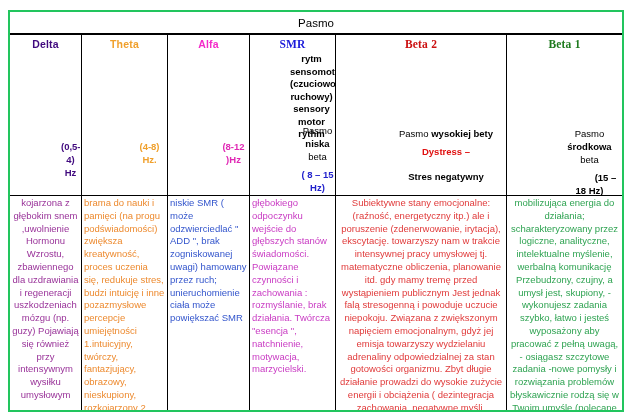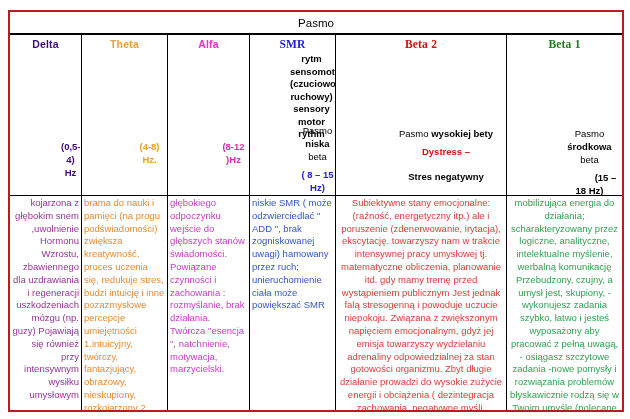--- a/index.html
+++ b/index.html
@@ -1,18 +1,18 @@
 <!DOCTYPE html>
 <html><head>
 <meta charset="utf-8">
 <style>
   html,body{margin:0;padding:0;background:#fff;}
   .page{position:relative;width:630px;height:419px;background:#fff;
         font-family:"Liberation Sans",sans-serif;color:#000;overflow:hidden;}
-  .band-table{position:absolute;left:8px;top:10px;width:612px;border:2px solid #b91c1c;background:#fff;}
+  .band-table{position:absolute;left:8px;top:10px;width:612px;border:2px solid #22c55e;background:#fff;}
   .title-row{height:21px;border-bottom:2px solid #000;display:flex;align-items:center;justify-content:center;
              font-size:11.5px;color:#000;}
   .grid-row{display:grid;grid-template-columns:72px 86px 82px 86px 171px 115px;}
   .header-row{height:160px;border-bottom:1px solid #000;}
   .body-row{height:214px;}
   .hcell{position:relative;border-right:1px solid #000;box-sizing:border-box;padding-top:3px;text-align:center;overflow:hidden;}
   .hcell:last-child{border-right:none;}
   .band-name{font-size:10.5px;font-weight:bold;letter-spacing:.2px;}
   .band-name.serif{font-family:"Liberation Serif",serif;font-size:11.5px;}
   .band-subtitle{font-size:9.5px;font-weight:bold;color:#000;line-height:12.5px;margin-top:3px;padding:0 2px;margin-left:38px;}
@@ -75,21 +75,21 @@
           <div class="hdr-block">
             <div class="hdr-line"><span style="font-weight: normal; color: rgb(0, 0, 0);">Pasmo </span><span style="font-weight: bold; color: rgb(0, 0, 0);">środkowa</span><span style="font-weight: normal; color: rgb(0, 0, 0);"> beta</span></div>
             <div class="hdr-line"><span style="font-weight: bold; color: rgb(0, 0, 0); margin-left: 32px;">(15 – 18 Hz)</span></div>
             <div class="hdr-line"><span style="font-weight: bold; color: rgb(30, 158, 30);">Eustress +</span></div>
             <div class="hdr-line blank"></div>
             <div class="hdr-line"><span style="font-weight: bold; color: rgb(0, 0, 0);">Stres pozytywny</span></div>
           </div>
         </div>
       </div>
     <div class="grid-row body-row" id="body-row">
-        <div class="bcell col-0" style="color: rgb(153, 51, 153); text-align: right;">kojarzona z głębokim snem ,uwolnienie Hormonu Wzrostu, zbawiennego dla uzdrawiania i regeneracji uszkodzeniach mózgu (np. guzy) Pojawiają się również przy intensywnym wysiłku umysłowym</div>
+        <div class="bcell col-0" style="color: rgb(153, 51, 153); text-align: center;">kojarzona z głębokim snem ,uwolnienie Hormonu Wzrostu, zbawiennego dla uzdrawiania i regeneracji uszkodzeniach mózgu (np. guzy) Pojawiają się również przy intensywnym wysiłku umysłowym</div>
         <div class="bcell col-1" style="color: rgb(237, 138, 47); text-align: left;">brama do nauki i pamięci (na progu podświadomości) zwiększa kreatywność, proces uczenia się, redukuje stres, budzi intuicję i inne pozazmysłowe percepcje umiejętności 1.intuicyjny, twórczy, fantazjujący, obrazowy, nieskupiony, rozkojarzony 2. skupiony</div>
+        <div class="bcell col-3" style="color: rgb(51, 85, 204); text-align: left;">niskie SMR ( może odzwierciedlać " ADD ", brak zogniskowanej uwagi) hamowany przez ruch; unieruchomienie ciała może powiększać SMR</div>
         <div class="bcell col-2" style="color: rgb(201, 59, 195); text-align: left;">głębokiego odpoczynku wejście do głębszych stanów świadomości. Powiązane czynności i zachowania : rozmyślanie, brak działania.  Twórcza "esencja ", natchnienie, motywacja, marzycielski.</div>
-        <div class="bcell col-3" style="color: rgb(51, 85, 204); text-align: left;">niskie SMR ( może odzwierciedlać " ADD ", brak zogniskowanej uwagi) hamowany przez ruch; unieruchomienie ciała może powiększać SMR</div>
         <div class="bcell col-4" style="color: rgb(224, 58, 58); text-align: center;">Subiektywne stany emocjonalne: (raźność, energetyczny itp.) ale i  poruszenie (zdenerwowanie, irytacja), ekscytację. towarzyszy nam w trakcie intensywnej pracy umysłowej tj. matematyczne obliczenia, planowanie itd. gdy mamy tremę przed wystąpieniem publicznym Jest jednak falą stresogenną i powoduje uczucie niepokoju. Związana z zwiększonym napięciem emocjonalnym, gdyż jej emisja towarzyszy wydzielaniu adrenaliny odpowiedzialnej za stan gotowości organizmu. Zbyt długie działanie prowadzi do wysokie zużycie energii i obciążenia ( dezintegracja zachowania, negatywne myśli, wypalenie) Biofedback obejmuje zawsze hamowanie tej fali.</div>
         <div class="bcell col-5" style="color: rgb(47, 163, 82); text-align: center;">mobilizująca energia  do działania; scharakteryzowany przez logiczne, analityczne, intelektualne myślenie, werbalną komunikację Przebudzony, czujny, a umysł jest, skupiony, - wykonujesz zadania szybko, łatwo i jesteś wyposażony aby pracować z pełną uwagą, - osiągasz szczytowe zadania -nowe pomysły i rozwiązania problemów błyskawicznie rodzą się w Twoim umyśle (polecane dla ADD)</div>
       </div>
   </div>
 </div>
 
 </body></html>

